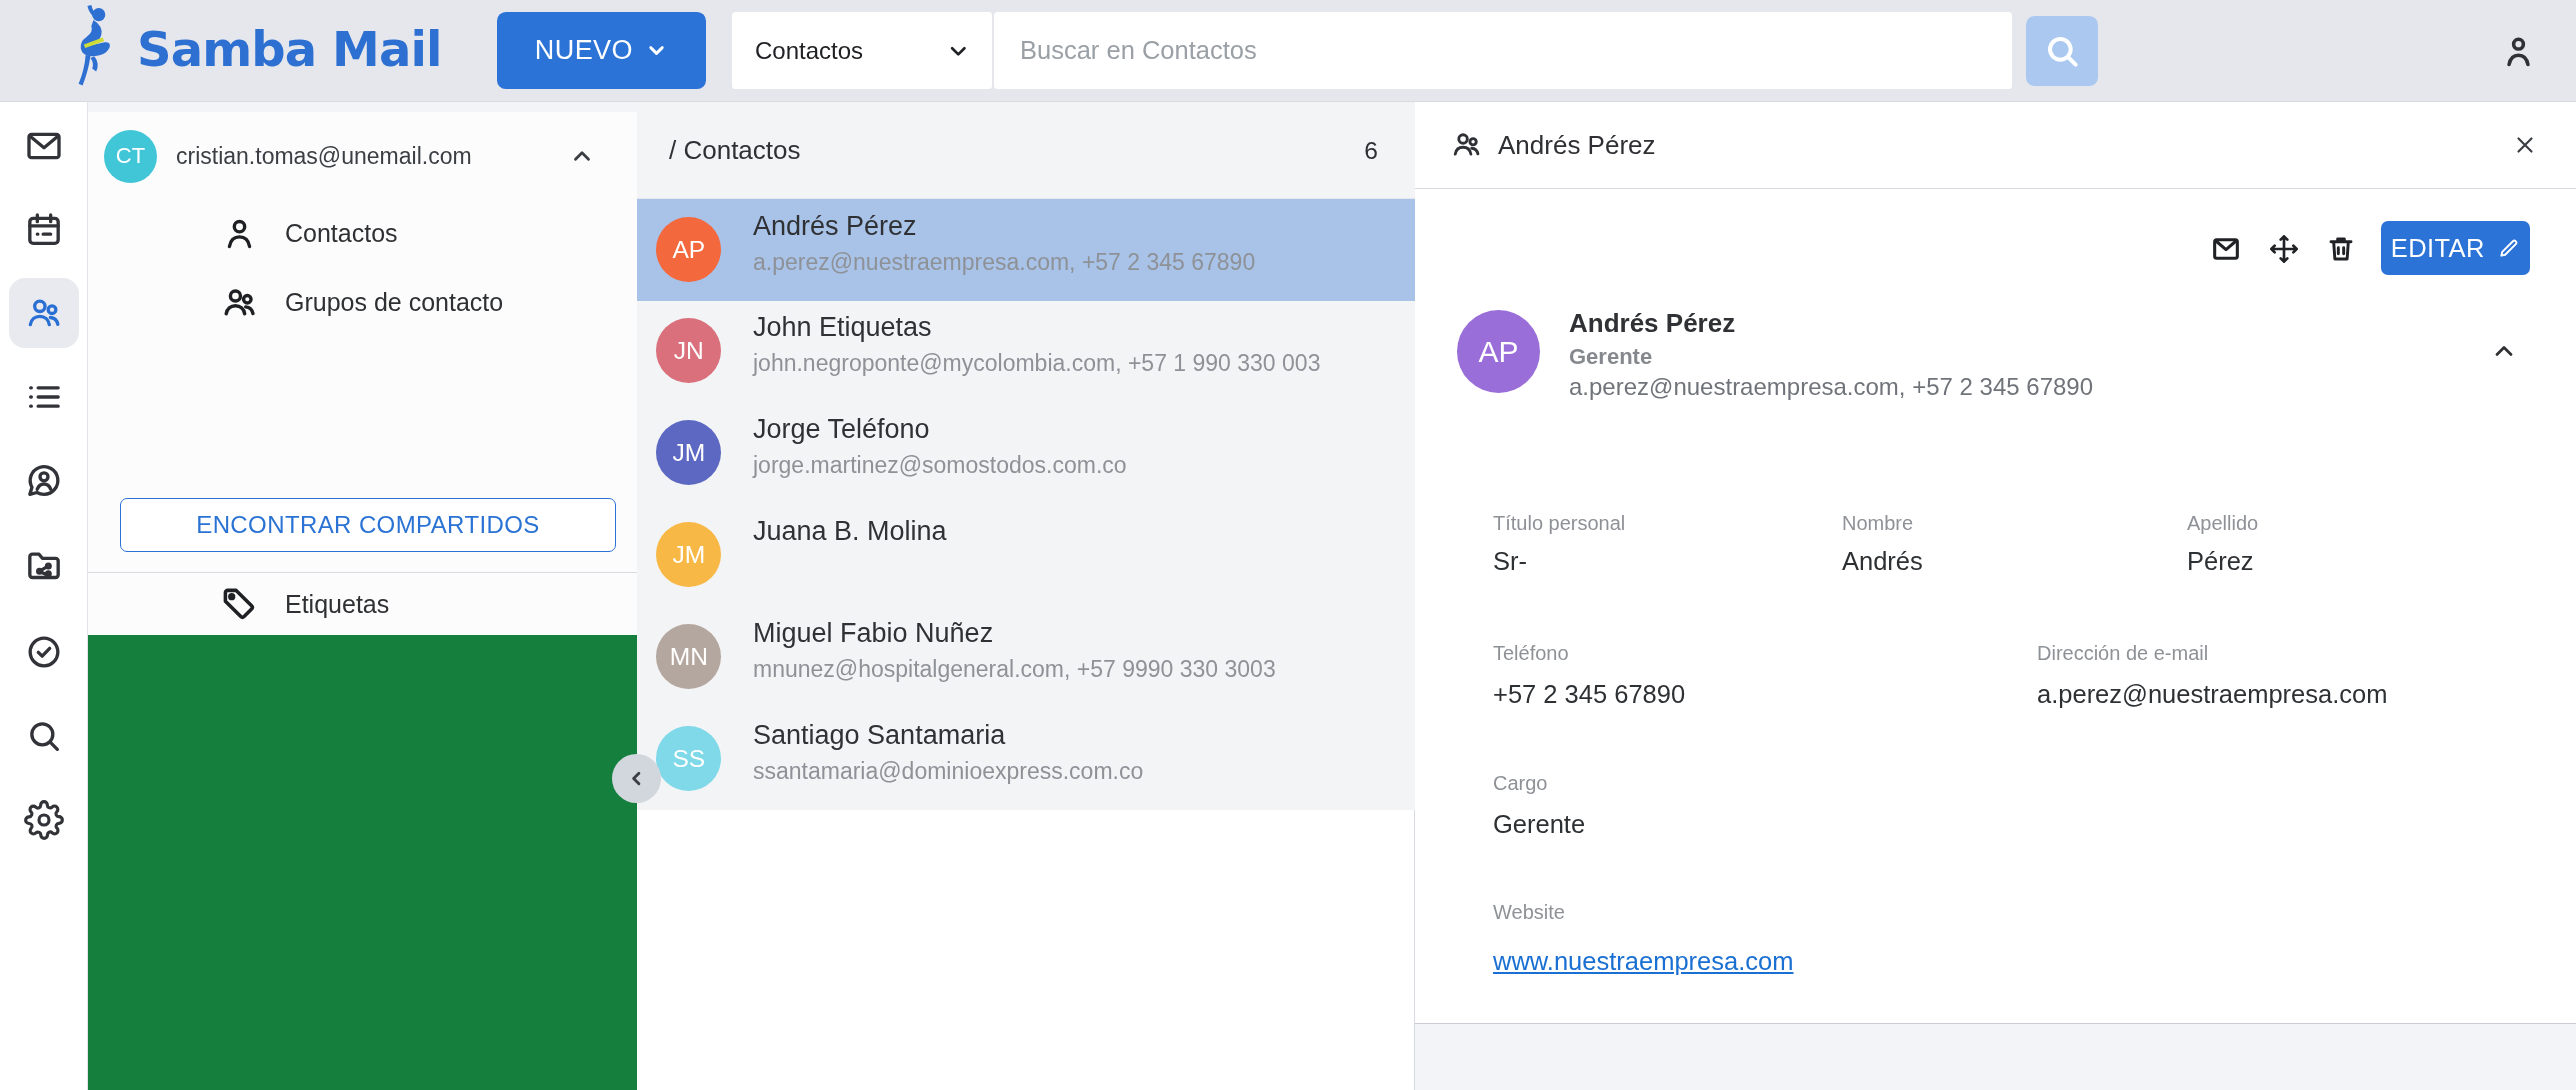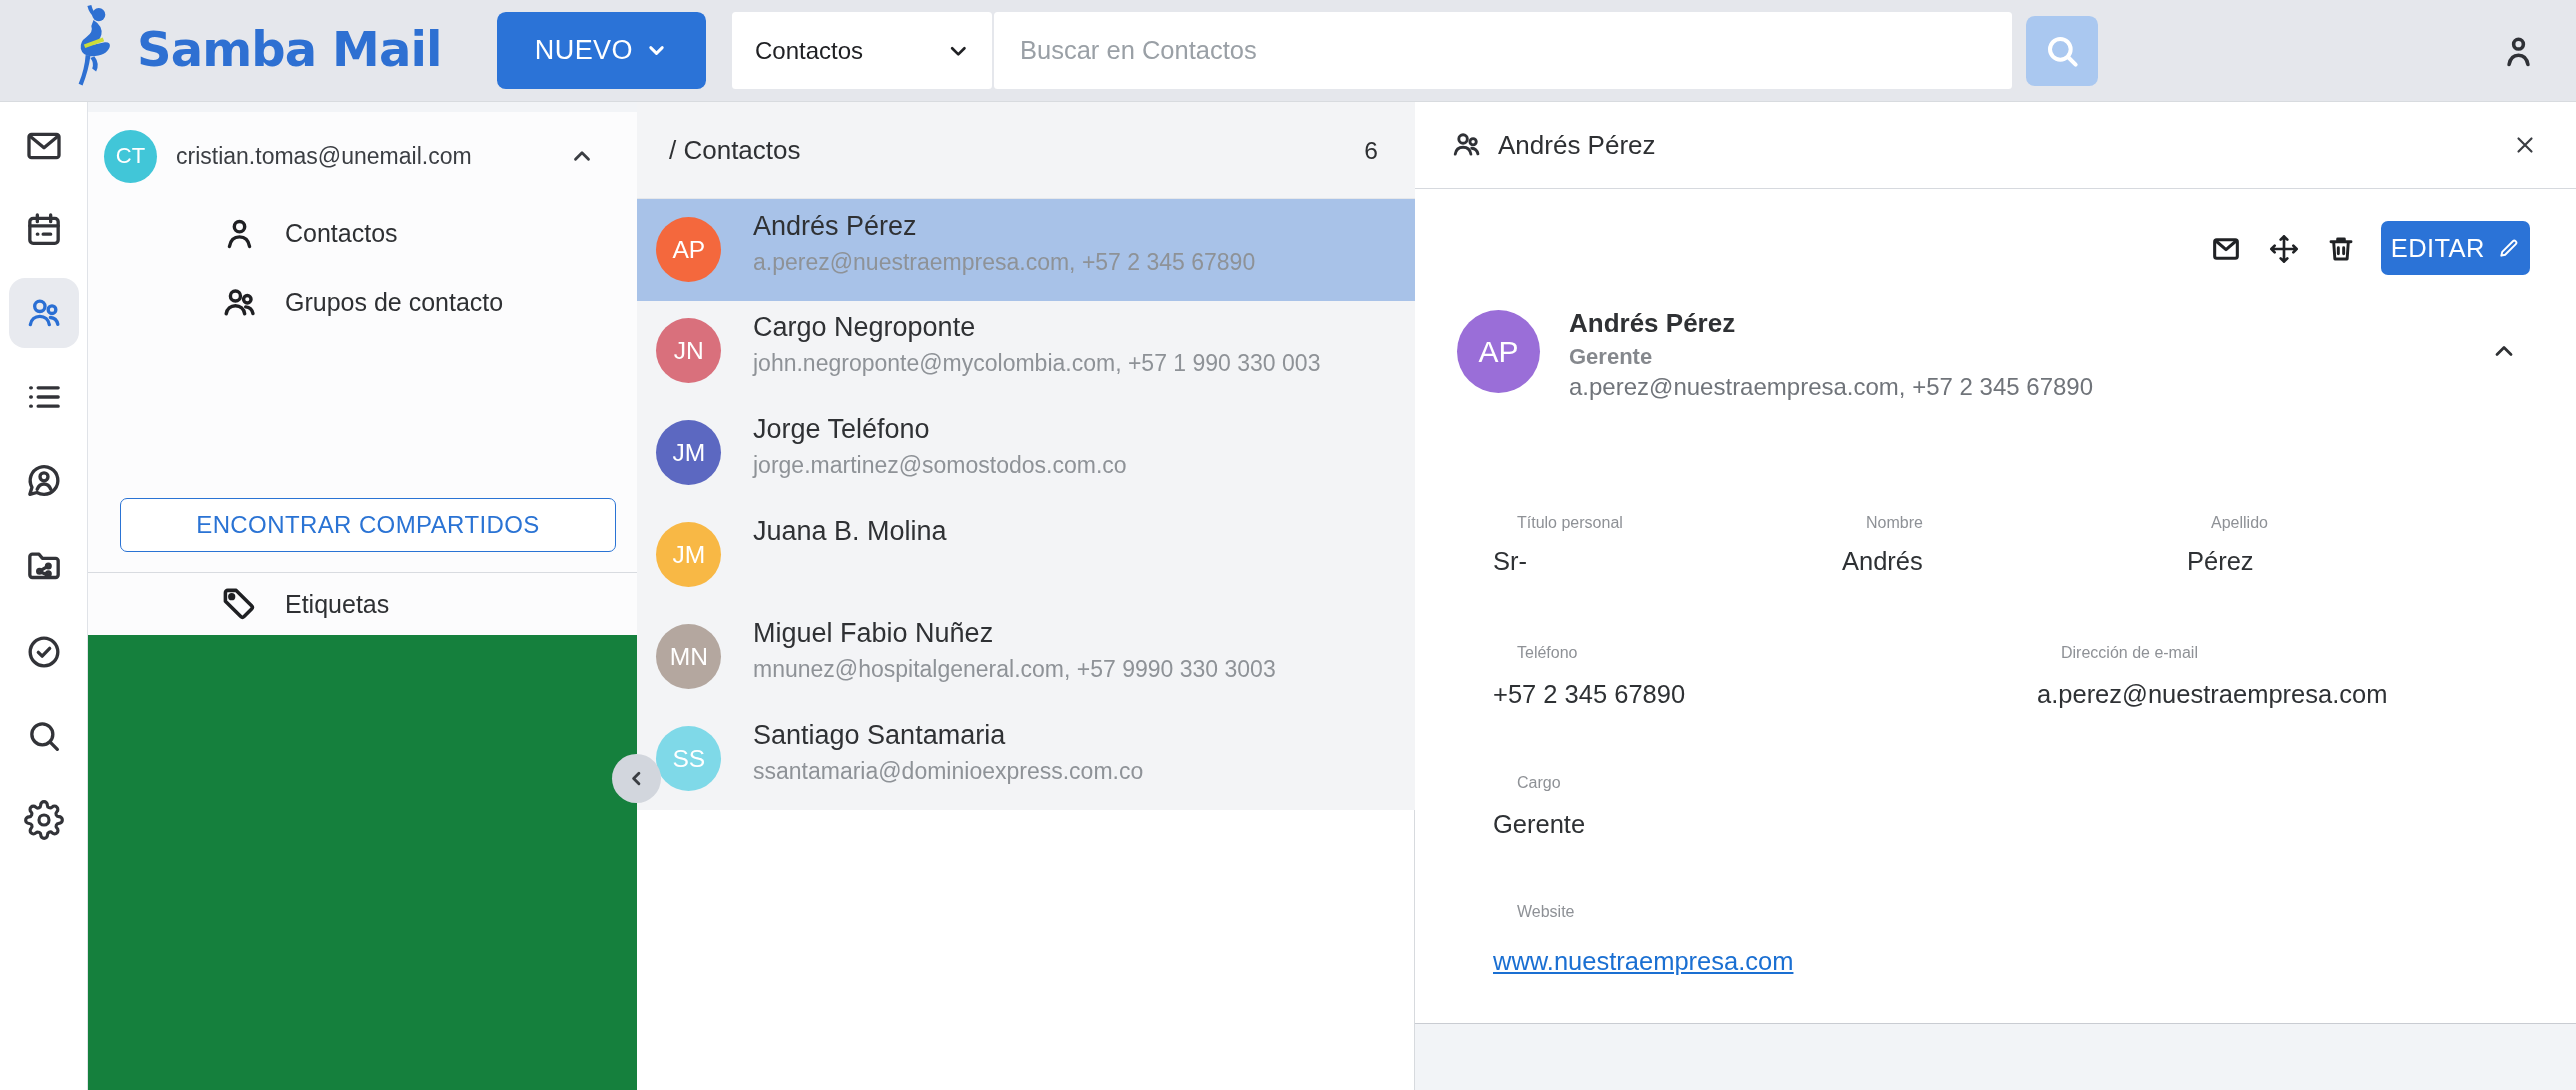--- a/index.html
+++ b/index.html
@@ -60,21 +60,21 @@
   .dh-icon { position:absolute; left:35px; top:26px; width:33px; height:33px; color:#2f3136; }
   .d-title { position:absolute; left:83px; top:0; height:87px; line-height:87px; font-size:26px; color:#2e3033; }
   .btn-close { position:absolute; left:1097px; top:27px; width:32px; height:32px; border:none; background:transparent; color:#3b3e43; cursor:pointer; }
   .tool-btn { position:absolute; top:129px; width:35px; height:35px; border:none; background:transparent; color:#202225; cursor:pointer; }
   .btn-editar { position:absolute; left:966px; top:119px; width:149px; height:54px; background:#2b73d7; border:none; border-radius:7px; color:#fff; font-family:"Liberation Sans",sans-serif; font-size:25.5px; font-weight:500; letter-spacing:0.4px; display:flex; align-items:center; justify-content:center; gap:12.3px; cursor:pointer; }
   .i-avatar { position:absolute; left:42px; top:208px; width:83px; height:83px; border-radius:50%; color:#fff; font-size:30px; display:flex; align-items:center; justify-content:center; }
   .i-name { position:absolute; left:154px; top:205px; font-size:26px; font-weight:700; color:#2f3134; line-height:33px; }
   .i-role { position:absolute; left:154px; top:242px; font-size:22px; font-weight:700; color:#85888d; line-height:26px; }
   .i-sub { position:absolute; left:154px; top:270px; font-size:24px; color:#70747a; line-height:30px; }
   .i-chev { position:absolute; left:1075px; top:235px; width:28px; height:28px; color:#2f3134; background:transparent; border:none; cursor:pointer; }
-  .f-label { position:absolute; font-size:16px; color:#8e9196; line-height:30px; white-space:nowrap;margin-left:24px; }
+  .f-label { position:absolute; font-size:20px; color:#8e9196; line-height:30px; white-space:nowrap; }
   .f-value { position:absolute; font-size:25.5px; color:#2e3134; line-height:32px; white-space:nowrap; }
   .f-link { position:absolute; font-size:25.5px; color:#1a6fd2; line-height:32px; text-decoration:underline; white-space:nowrap; cursor:pointer; }
 </style>
 </head>
 <body>
 
 <div class="page">
 
   <header class="topbar">
     <div class="logo-wrap">
@@ -255,21 +255,21 @@
       <span class="count">6</span>
     </div>
 
     <div class="contact-row selected" style="top:97px">
       <div class="c-avatar" style="background-color: rgb(244, 104, 61);">AP</div>
       <div class="c-name">Andrés Pérez</div>
       <div class="c-sub">a.perez@nuestraempresa.com, +57 2 345 67890</div>
     </div>
     <div class="contact-row" style="top:198px">
       <div class="c-avatar" style="background-color: rgb(217, 112, 124);">JN</div>
-      <div class="c-name">Cargo Negroponte</div>
+      <div class="c-name">John Etiquetas</div>
       <div class="c-sub">john.negroponte@mycolombia.com, +57 1 990 330 003</div>
     </div>
     <div class="contact-row" style="top:300px">
       <div class="c-avatar" style="background-color: rgb(92, 104, 193);">JM</div>
       <div class="c-name">Jorge Teléfono</div>
       <div class="c-sub">jorge.martinez@somostodos.com.co</div>
     </div>
     <div class="contact-row" style="top:402px">
       <div class="c-avatar" style="background-color: rgb(248, 184, 69);">JM</div>
       <div class="c-name">Juana B. Molina</div>

